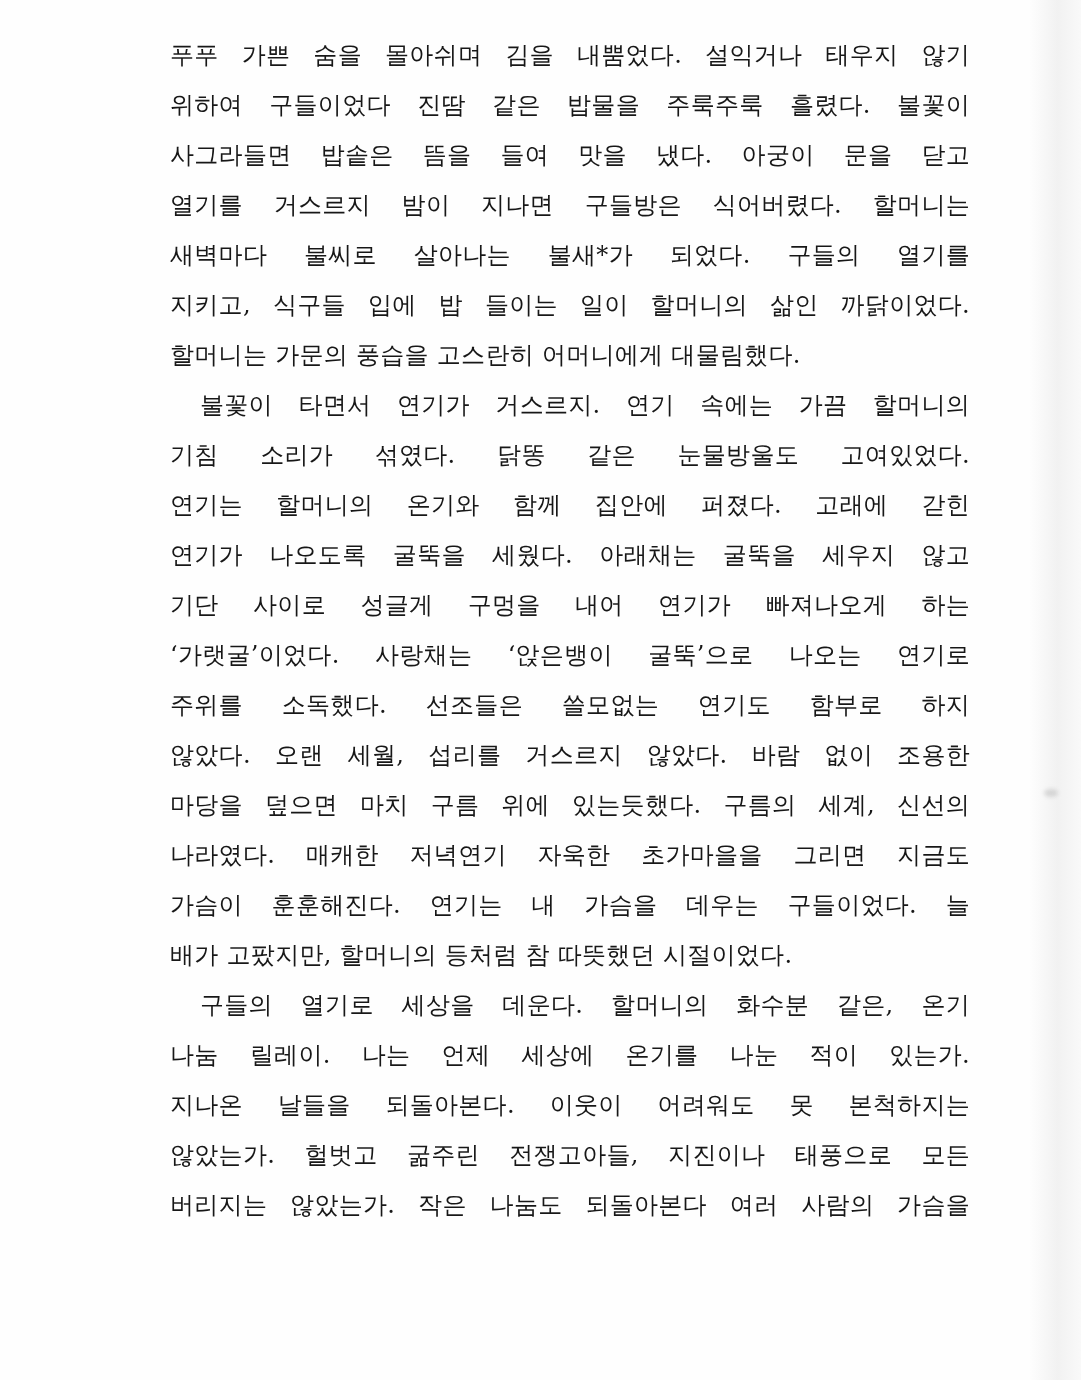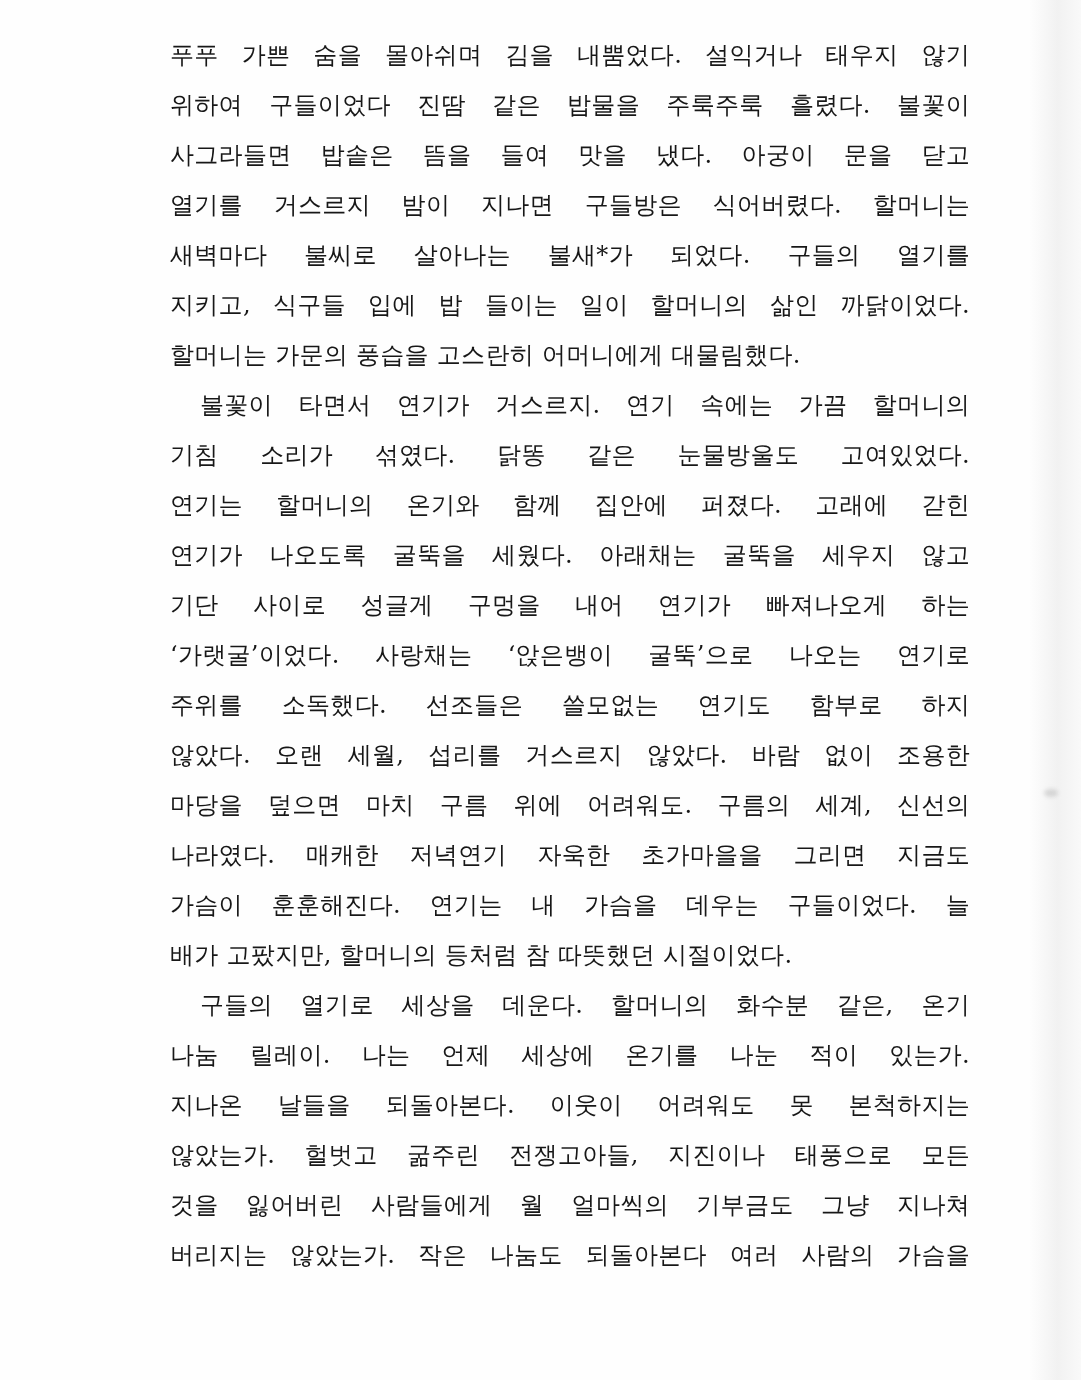--- a/index.html
+++ b/index.html
@@ -77,27 +77,26 @@
     <div class="line">지키고, 식구들 입에 밥 들이는 일이 할머니의 삶인 까닭이었다.</div>
     <div class="line para-end">할머니는 가문의 풍습을 고스란히 어머니에게 대물림했다.</div>
     <div class="line indent">불꽃이 타면서 연기가 거스르지. 연기 속에는 가끔 할머니의</div>
     <div class="line">기침 소리가 섞였다. 닭똥 같은 눈물방울도 고여있었다.</div>
     <div class="line">연기는 할머니의 온기와 함께 집안에 퍼졌다. 고래에 갇힌</div>
     <div class="line">연기가 나오도록 굴뚝을 세웠다. 아래채는 굴뚝을 세우지 않고</div>
     <div class="line">기단 사이로 성글게 구멍을 내어 연기가 빠져나오게 하는</div>
     <div class="line">‘가랫굴’이었다. 사랑채는 ‘앉은뱅이 굴뚝’으로 나오는 연기로</div>
     <div class="line">주위를 소독했다. 선조들은 쓸모없는 연기도 함부로 하지</div>
     <div class="line">않았다. 오랜 세월, 섭리를 거스르지 않았다. 바람 없이 조용한</div>
-    <div class="line">마당을 덮으면 마치 구름 위에 어려워도. 구름의 세계, 신선의</div>
+    <div class="line">마당을 덮으면 마치 구름 위에 있는듯했다. 구름의 세계, 신선의</div>
     <div class="line">나라였다. 매캐한 저녁연기 자욱한 초가마을을 그리면 지금도</div>
     <div class="line">가슴이 훈훈해진다. 연기는 내 가슴을 데우는 구들이었다. 늘</div>
     <div class="line para-end">배가 고팠지만, 할머니의 등처럼 참 따뜻했던 시절이었다.</div>
     <div class="line indent">구들의 열기로 세상을 데운다. 할머니의 화수분 같은, 온기</div>
     <div class="line">나눔 릴레이. 나는 언제 세상에 온기를 나눈 적이 있는가.</div>
     <div class="line">지나온 날들을 되돌아본다. 이웃이 어려워도 못 본척하지는</div>
     <div class="line">않았는가. 헐벗고 굶주린 전쟁고아들, 지진이나 태풍으로 모든</div>
-    <div class="line">것을 잃어버린 사람들에게 월 얼마씩의 기부금도 그냥 지나쳐</div>
     <div class="line">버리지는 않았는가. 작은 나눔도 되돌아본다 여러 사람의 가슴을</div>
   </div>
 
   <div class="scan-edge"></div>
   <div class="scan-smudge"></div>
 </div>
 
 </body></html>

